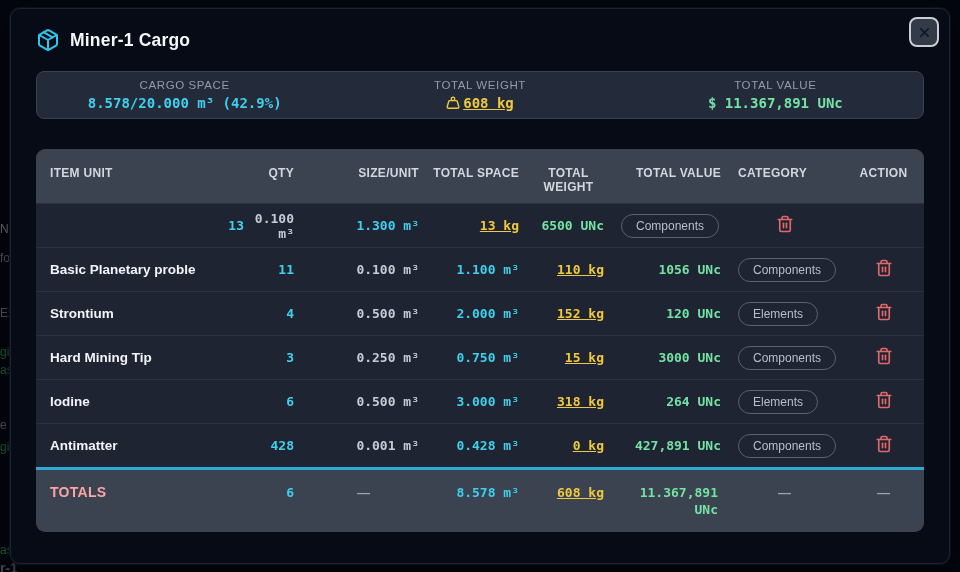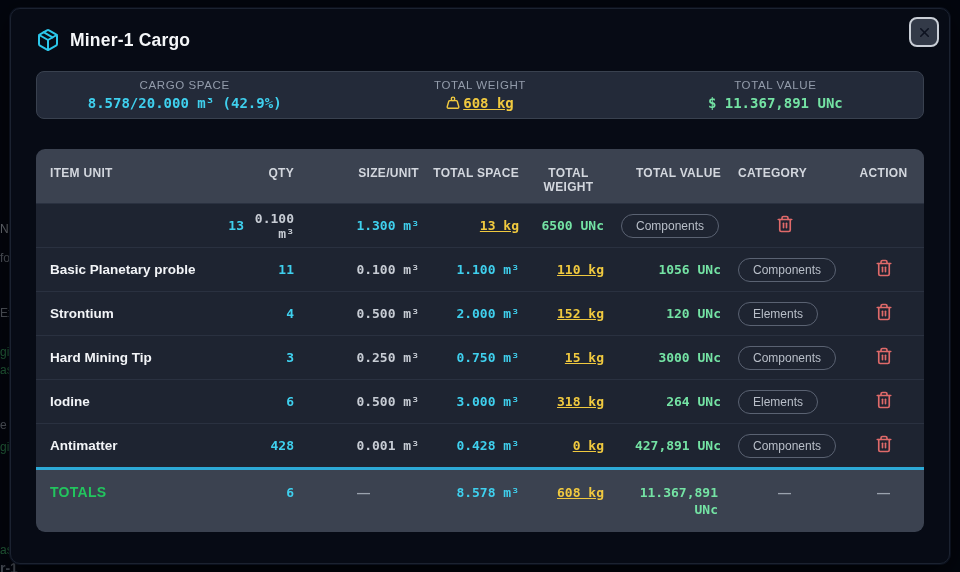--- a/index.html
+++ b/index.html
@@ -99,21 +99,21 @@
   }
   .trash-btn svg{width:18px;height:18px;display:block;}
 
   .totals-divider{height:3px;background:#2da9d6;}
   .totals-row{
     background:#3b4250;min-height:62px;align-items:start;
     box-sizing:border-box;padding-top:14px;padding-bottom:10px;
   }
   .totals-row > div{line-height:17px;}
   .totals-label{
-    font-size:14px;font-weight:bold;color:#22c55e;letter-spacing:.3px;
+    font-size:14px;font-weight:bold;color:#fca5a5;letter-spacing:.3px;
   }
   .dash{color:#9aa2ae;font-weight:bold;font-size:13px;}
 </style>
 </head>
 <body>
 
 <div id="bg-layer">
     <span class="bg-fragment" style="top: 222px; color: rgb(200, 205, 212);">N</span>
     <span class="bg-fragment" style="top: 251px; color: rgb(154, 161, 170);">fo</span>
     <span class="bg-fragment" style="top: 306px; color: rgb(154, 161, 170);">Ex</span>

